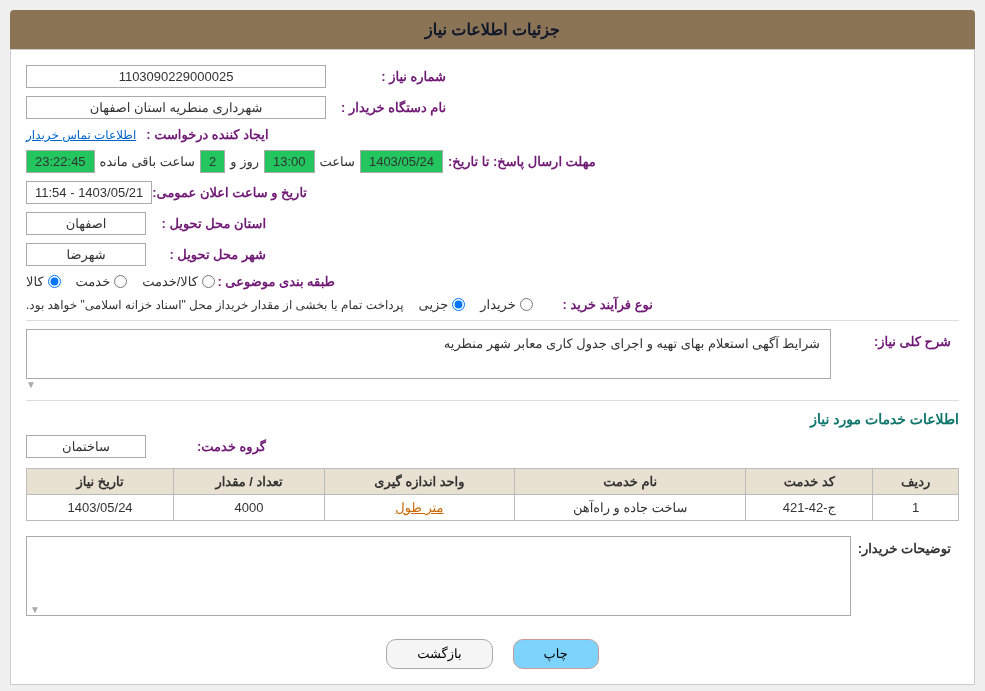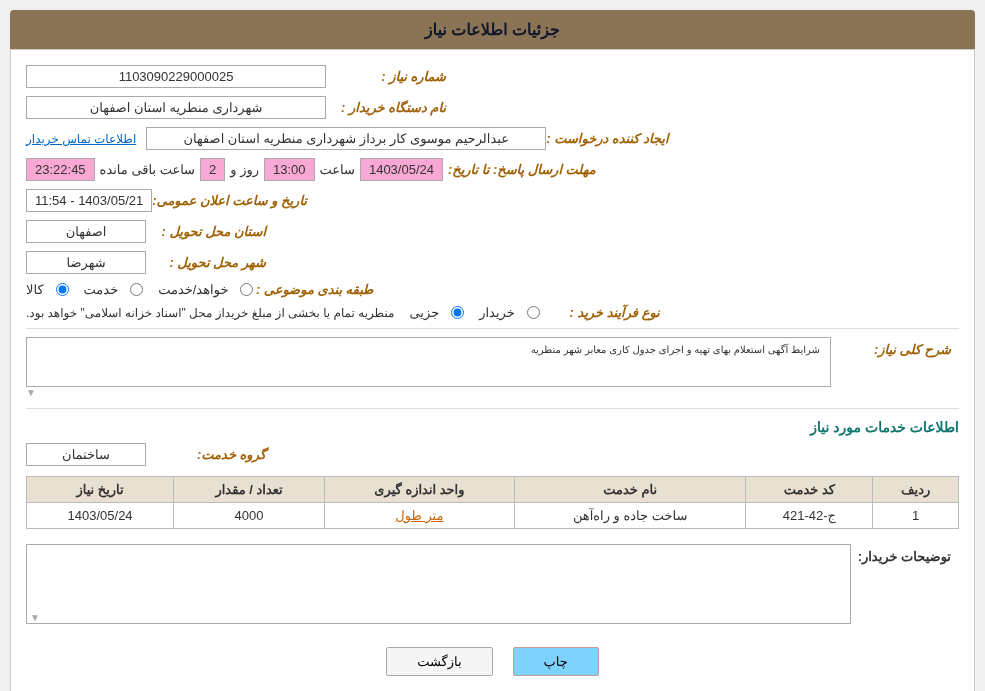--- a/index.html
+++ b/index.html
@@ -36,26 +36,25 @@
       font-size: 14px;
       margin: 10px 0 8px 0;
     }
     .info-row {
       display: flex;
       align-items: center;
       margin-bottom: 8px;
       justify-content: flex-end;
     }
     .label {
-      color: #a16207;
+      color: #701a75;
       font-weight: bold;
       white-space: nowrap;
       margin-right: 8px;
       min-width: 120px;
-      font-style: italic;
     }
     .value-box {
       background: #fff;
       border: 1px solid #aaa;
       padding: 3px 8px;
       min-width: 180px;
       text-align: center;
       font-size: 13px;
     }
     .value-box-wide {
@@ -74,45 +73,45 @@
     .datetime-row {
       display: flex;
       align-items: center;
       justify-content: flex-end;
       margin-bottom: 8px;
       gap: 5px;
     }
     .small-box {
       border: 1px solid #aaa;
       padding: 3px 8px;
-      background: #f9a8d4;
+      background: #22c55e;
       text-align: center;
     }
     .radio-group {
       display: flex;
       align-items: center;
       gap: 15px;
     }
     .radio-item {
       display: flex;
       align-items: center;
-      gap: 12px;
+      gap: 4px;
     }
     .divider-line {
       border: none;
       border-top: 1px solid #ddd;
       margin: 8px 0;
     }
     .description-box {
       border: 1px solid #aaa;
       padding: 6px 10px;
       min-height: 50px;
       background: #fff;
       text-align: right;
-      font-size: 10px;
+      font-size: 13px;
       width: 100%;
     }
     .description-area {
       width: 100%;
       min-height: 80px;
       border: 1px solid #aaa;
       padding: 6px;
       font-family: Tahoma, Arial, sans-serif;
       font-size: 13px;
       resize: none;
@@ -165,23 +164,23 @@
       display: flex;
       justify-content: center;
       gap: 20px;
       margin-top: 20px;
     }
     .btn {
       padding: 6px 30px;
       border: 1px solid #aaa;
       background: #f5f5f5;
       cursor: pointer;
-      font-family: Liberation Sans, sans-serif;
-      font-size: 13px;
-      border-radius: 2px;
+      font-family: Liberation Serif, serif;
+      font-size: 13px;
+      border-radius: 10px;
     }
     .btn-print {
       background: #7dd3fc;
       border-color: #cc9999;
     }
     .note-text {
       font-size: 12px;
       color: #333;
     }
   </style>
@@ -201,21 +200,20 @@
       <div class="value-box value-box-wide">1103090229000025</div>
     </div>
 
     <div class="info-row">
       <span class="label">نام دستگاه خریدار :</span>
       <div class="value-box value-box-wide">شهرداری منطریه استان اصفهان</div>
     </div>
 
     <div class="info-row">
       <span class="label">ایجاد کننده درخواست :</span>
-      <div class="value-box" style="min-width:400px;">عبدالرحیم موسوی کار برداز  شهرداری منطریه استان اصفهان</div>
       <span class="link-text">اطلاعات تماس خریدار</span>
     </div>
 
     <div class="datetime-row">
       <span class="label">مهلت ارسال پاسخ: تا تاریخ:</span>
       <div class="small-box">1403/05/24</div>
       <span>ساعت</span>
       <div class="small-box">13:00</div>
       <span>روز و</span>
       <div class="small-box">2</div>
@@ -236,21 +234,21 @@
     <div class="info-row">
       <span class="label">شهر محل تحویل :</span>
       <div class="value-box value-box-narrow">شهرضا</div>
     </div>
 
     <div class="info-row">
       <span class="label">طبقه بندی موضوعی :</span>
       <div class="radio-group">
         <div class="radio-item">
           <input type="radio" name="category" style="">
-          <span>خواهد/خدمت</span>
+          <span>کالا/خدمت</span>
         </div>
         <div class="radio-item">
           <input type="radio" name="category" style="">
           <span>خدمت</span>
         </div>
         <div class="radio-item">
           <input type="radio" name="category" checked="" style="">
           <span>کالا</span>
         </div>
       </div>
@@ -261,21 +259,21 @@
       <div class="radio-group">
         <div class="radio-item">
           <input type="radio" name="purchase_type" style="">
           <span>خریدار</span>
         </div>
         <div class="radio-item">
           <input type="radio" name="purchase_type" checked="" style="">
           <span>جزیی</span>
         </div>
       </div>
-      <span class="note-text" style="margin-right:15px; font-size:12px;">منطریه تمام یا بخشی از مبلغ خریداز محل "اسناد خزانه اسلامی" خواهد بود.</span>
+      <span class="note-text" style="margin-right:15px; font-size:12px;">پرداخت تمام یا بخشی از مقدار خریداز محل "اسناد خزانه اسلامی" خواهد بود.</span>
     </div>
 
     <hr class="divider-line">
 
     <div style="display:flex; align-items:flex-start; justify-content:flex-end; margin-bottom:10px;">
       <span class="label" style="margin-top:5px;">شرح کلی نیاز:</span>
       <div style="flex:1;">
         <div class="description-box">شرایط آگهی استعلام بهای تهیه و اجرای جدول کاری معابر شهر منطریه</div>
         <div style="font-size:10px; color:#aaa; text-align:left;">▼</div>
       </div>

